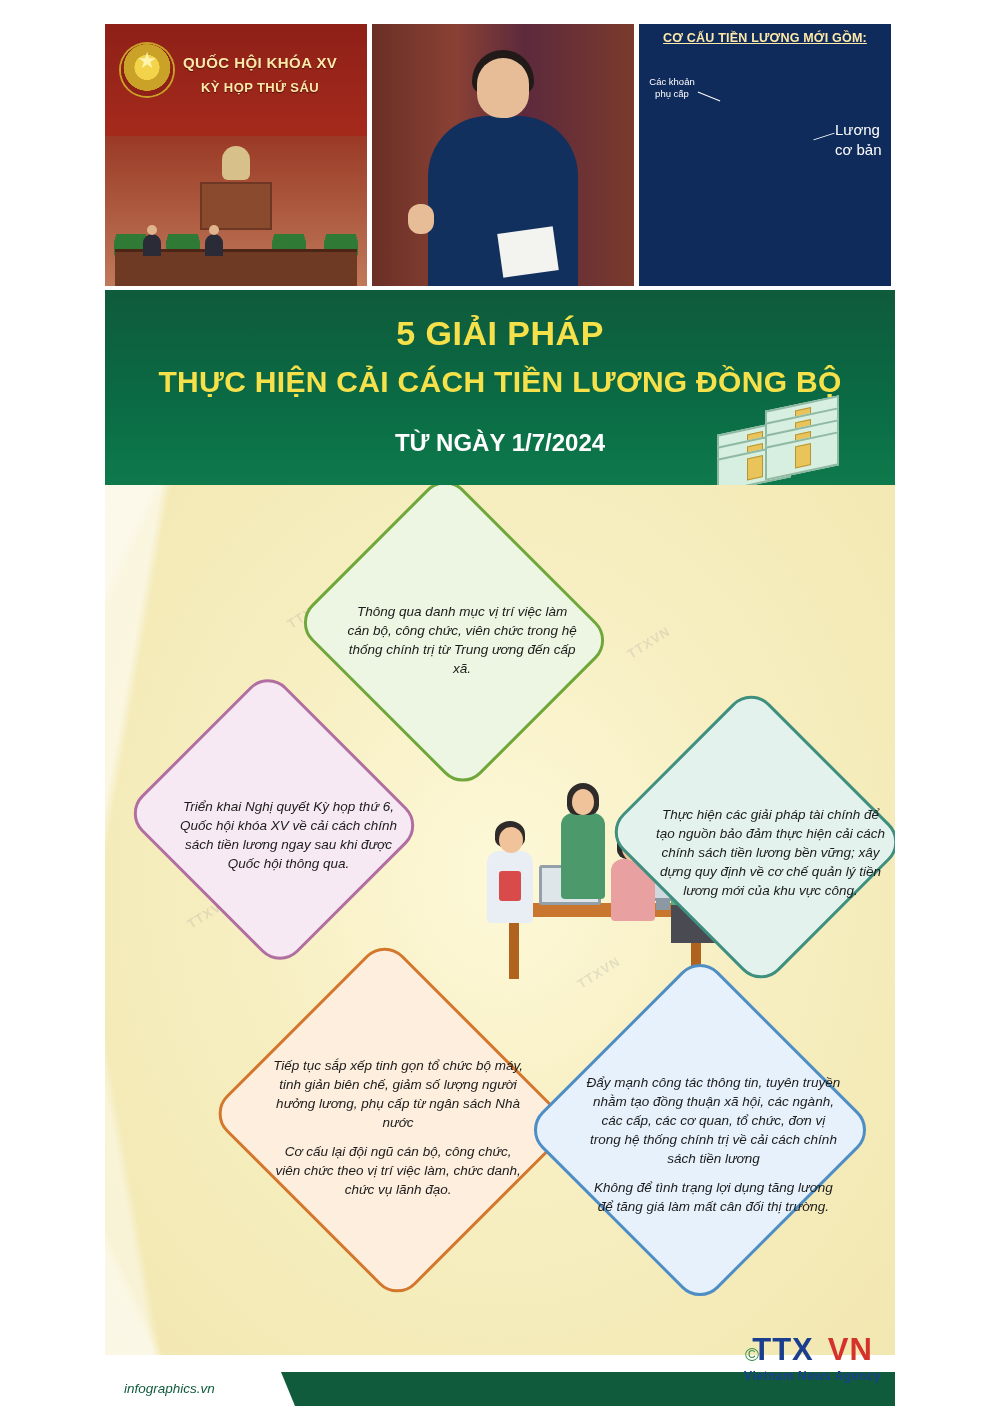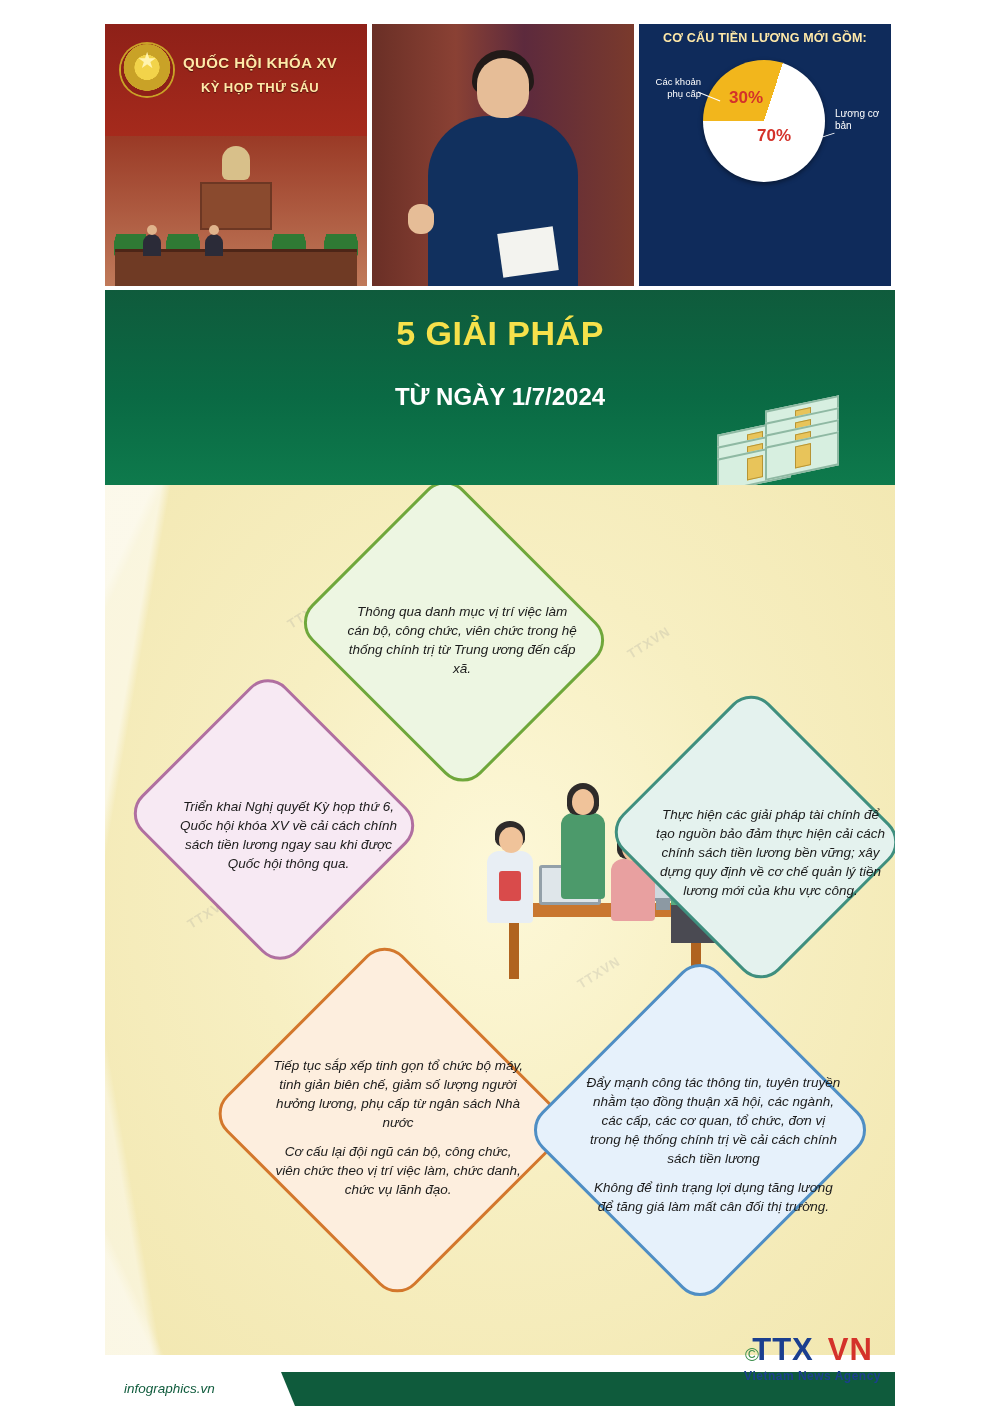--- a/index.html
+++ b/index.html
@@ -203,20 +203,21 @@
     position: relative;
   }
   .chart-title {
     position: absolute;
     left: 0; right: 0; top: 7px;
     text-align: center;
     color: #ffe9a8;
     font-size: 12.5px;
     font-weight: bold;
     letter-spacing: .2px;
+    text-decoration: underline;
   }
   .pie-wrap {
     position: absolute;
     left: 64px; top: 36px;
     width: 122px; height: 122px;
   }
   .pie {
     width: 122px; height: 122px;
     border-radius: 50%;
     background: conic-gradient(from -90deg, #f2b61c 0 30%, #ffffff 30% 100%);
@@ -233,31 +234,31 @@
     position: absolute;
     left: 54px; top: 66px;
     color: #d4322a;
     font-weight: bold;
     font-size: 17px;
   }
   .lbl-left {
     position: absolute;
     left: 4px; top: 52px;
     width: 58px;
-    text-align: right;
+    text-align: center;
     font-size: 9.5px;
     line-height: 12px;
     color: #ffffff;
   }
   .lbl-right {
     position: absolute;
-    right: 4px; top: 84px;
+    right: 4px; top: 96px;
     width: 52px;
-    font-size: 10px;
-    line-height: 12px;
+    font-size: 15px;
+    line-height: 20px;
     color: #ffffff;
   }
   .leader {
     position: absolute;
     height: 1px;
     background: #ffffff;
   }
   .chart-note {
     position: absolute;
     left: 8px; right: 8px; bottom: 8px;
@@ -579,35 +580,31 @@
       <div class="speaker-backdrop"></div>
       <div class="speaker-body"></div>
       <div class="speaker-hair"></div>
       <div class="speaker-head"></div>
       <div class="speaker-hand"></div>
       <div class="speaker-paper"></div>
     </div>
 
     <div class="panel-chart">
       <div class="chart-title">CƠ CẤU TIỀN LƯƠNG MỚI GỒM:</div>
-      <div class="pie-wrap">
-        <div class="pie"></div>
-        <div class="pie-30">30%</div>
-        <div class="pie-70">70%</div>
-      </div>
       <div class="lbl-left">Các khoản phụ cấp</div>
       <div class="leader" style="left:58px; top:72px; width:24px; transform:rotate(22deg);"></div>
       <div class="lbl-right">Lương cơ bản</div>
       <div class="leader" style="right:56px; top:112px; width:22px; transform:rotate(-18deg);"></div>
     </div>
   </div>
 
   <div class="header">
     <div class="header-inner">
       <div class="h-line1">5 GIẢI PHÁP</div>
+      <div class="h-line2">THỰC HIỆN CẢI CÁCH TIỀN LƯƠNG ĐỒNG BỘ</div>
       <div class="h-line3">TỪ NGÀY 1/7/2024</div>
     </div>
     <div class="money">
       <div class="bill" style="left:4px; top:44px;"></div>
       <div class="bill" style="left:4px; top:56px;"></div>
       <div class="bill" style="left:4px; top:68px;"></div>
       <div class="bill" style="left:52px; top:20px;"></div>
       <div class="bill" style="left:52px; top:32px;"></div>
       <div class="bill" style="left:52px; top:44px;"></div>
       <div class="bill" style="left:52px; top:56px;"></div>

